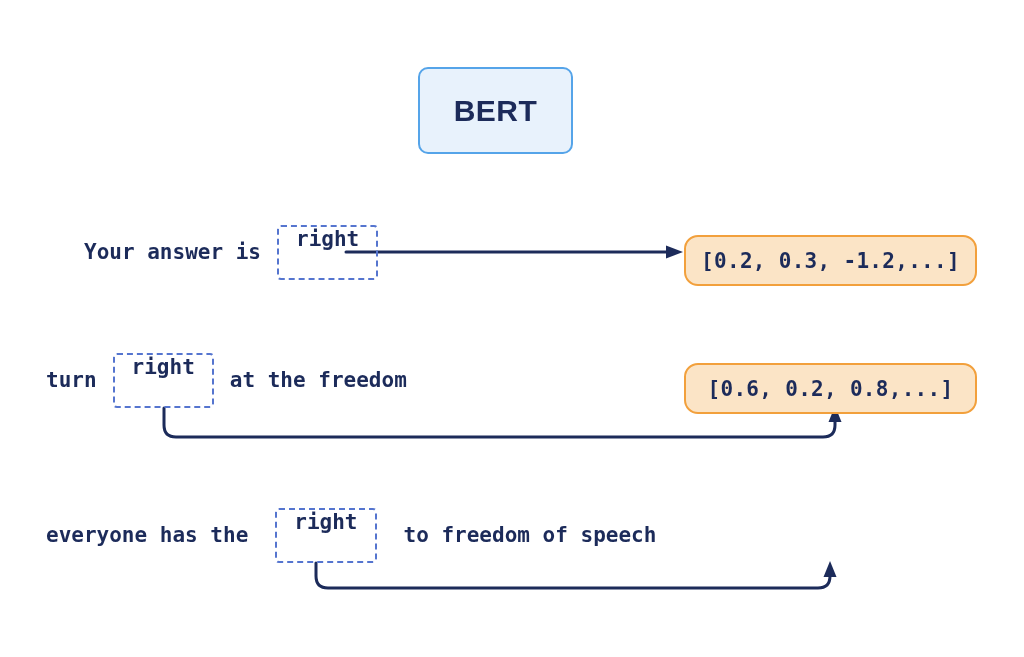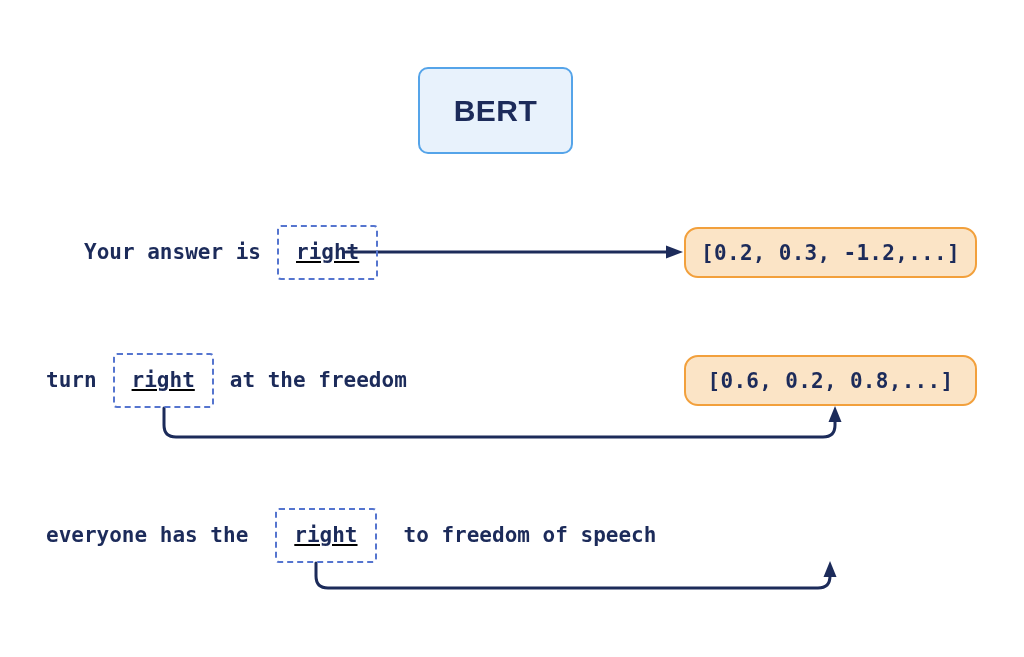--- a/index.html
+++ b/index.html
@@ -78,40 +78,39 @@
     font-weight: 600;
     font-size: 21px;
     color: var(--text, #1c2b5a);
   }
 
   .token-box {
     box-sizing: border-box;
     height: 55px;
     padding: 0 17px;
     display: inline-flex;
-    align-items: center;
     justify-content: center;
     border: 2px dashed var(--token-box-border, #5575cf);
     border-radius: 4px;
-    text-decoration: underline;
   }
 
   
   .vector-box {
     position: absolute;
     left: 684px;
     width: 293px;
     height: 51px;
     box-sizing: border-box;
     background: var(--vector-box-fill, #fbe4c6);
     border: 2px solid var(--vector-box-border, #f2a03c);
     border-radius: 14px;
     display: flex;
     align-items: center;
     justify-content: center;
+    margin-top: 8px;
   }
   .vector-1 { top: 227px; }
   .vector-2 { top: 355px; }
   .vector-3 { top: 510px; }
   .vector-text {
     font-family: "DejaVu Sans Mono", "Liberation Mono", monospace;
     font-weight: 600;
     font-size: 21px;
     letter-spacing: 0.3px;
     color: var(--text, #1c2b5a);

